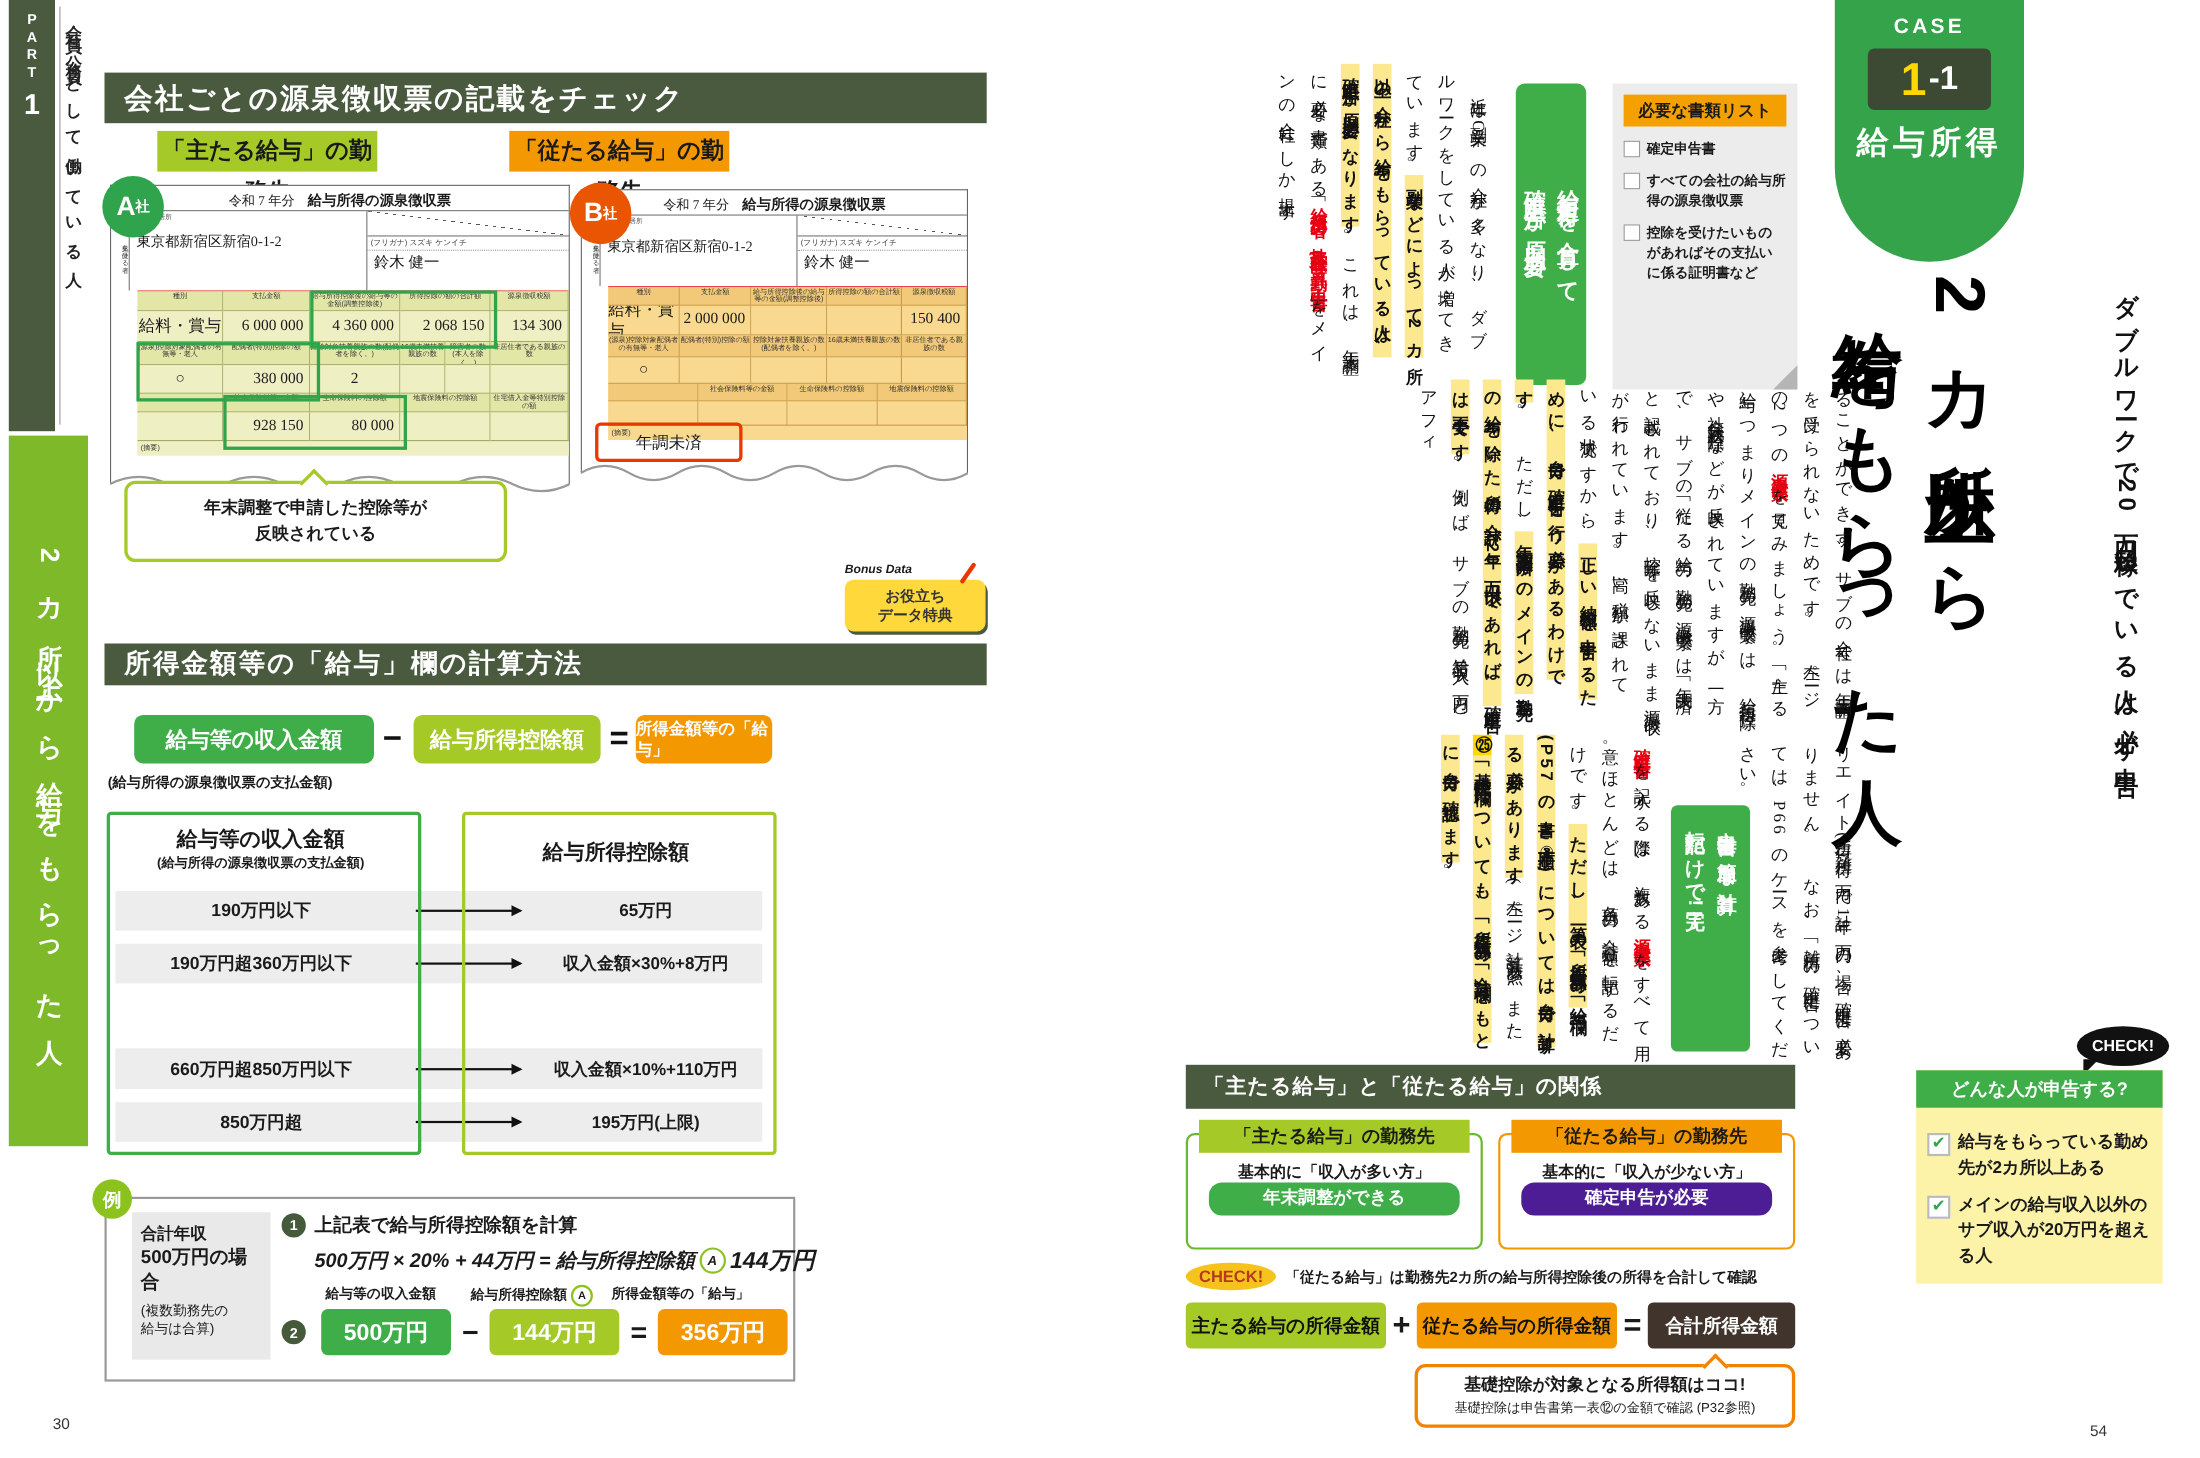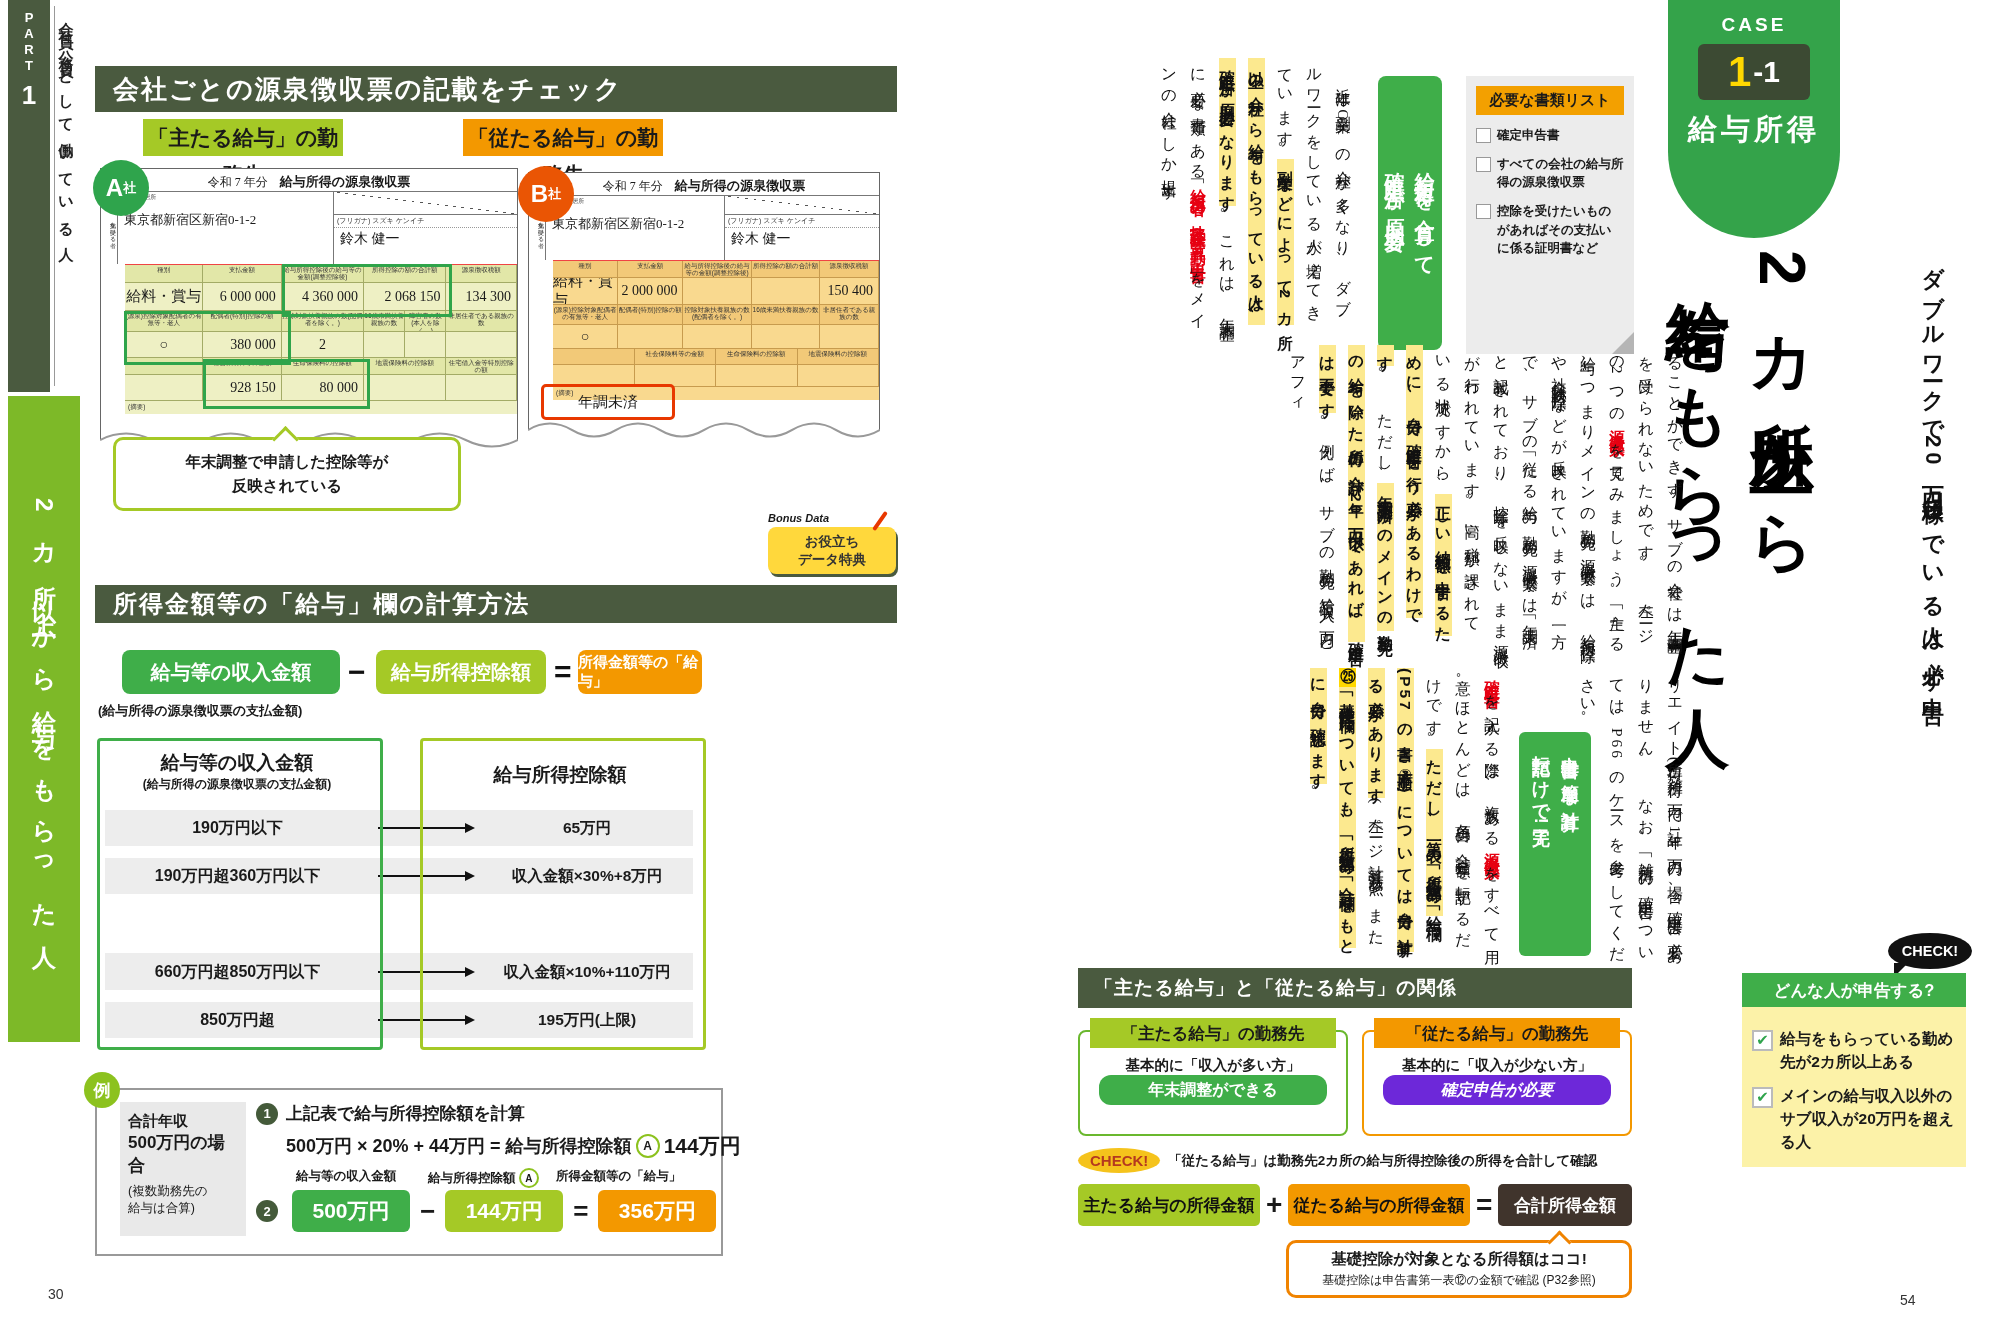--- a/index.html
+++ b/index.html
@@ -114,21 +114,21 @@
   .exbox{left:95px;top:1088px;width:624px;height:164px;border:2px solid #999;background:#fff;}
   .exbadge{left:84px;top:1072px;width:36px;height:36px;border-radius:50%;background:#8cc21e;color:#fff;
            font-weight:bold;font-size:17px;display:flex;align-items:center;justify-content:center;z-index:4;}
   .excase{left:120px;top:1102px;width:126px;height:134px;background:#e9e9e9;padding:10px 8px;box-sizing:border-box;}
   .excase .c1{font-size:15px;font-weight:bold;}
   .excase .c2{font-size:17px;font-weight:bold;margin-bottom:6px;}
   .excase .c3{font-size:12.5px;}
   .stepnum{width:22px;height:22px;border-radius:50%;background:#445a3a;color:#fff;font-weight:bold;
            font-size:13px;display:inline-flex;align-items:center;justify-content:center;margin-right:8px;}
   .ex1{left:256px;top:1102px;font-size:17px;font-weight:bold;display:flex;align-items:center;}
-  .exf{left:286px;top:1132px;font-size:18px;font-weight:bold;display:flex;align-items:center;gap:4px;}
+  .exf{left:286px;top:1132px;font-size:18px;font-weight:bold;display:flex;align-items:center;gap:4px;font-style:italic;}
   .circleA{display:inline-flex;width:20px;height:20px;border:2px solid #8cc21e;border-radius:50%;
            align-items:center;justify-content:center;font-size:12px;font-weight:bold;background:#fff;}
   .ex2row{left:256px;top:1190px;display:flex;align-items:center;gap:6px;}
   .s2lbl{position:absolute;font-size:12.5px;font-weight:bold;top:1168px;}
   .s2l1{left:296px;} .s2l2{left:428px;} .s2l3{left:556px;}
   .vbox{width:118px;height:42px;border-radius:6px;color:#fff;font-weight:bold;font-size:21px;
         display:flex;align-items:center;justify-content:center;}
   .v1{background:#3fae49;} .v2{background:#a5c926;} .v3{background:#f39800;}
   .vop{font-size:26px;font-weight:bold;margin:0 4px;}
 
@@ -181,21 +181,21 @@
   .relcard{position:absolute;top:1030px;width:270px;height:106px;background:#fff;border-radius:8px;
            box-sizing:border-box;text-align:center;}
   .rc-main{left:1078px;border:2.5px solid #6ab82e;}
   .rc-sub{left:1362px;border:2.5px solid #f39800;}
   .rc-head{position:absolute;left:10px;right:10px;top:-14px;height:30px;font-weight:bold;font-size:16.5px;
            line-height:30px;}
   .rc-main .rc-head{background:#a5c926;} .rc-sub .rc-head{background:#f39800;}
   .rc-desc{margin-top:24px;font-size:14.5px;font-weight:bold;}
   .rc-pill{margin:0 auto 0;width:86%;height:30px;border-radius:12px;color:#fff;font-weight:bold;
            font-size:16px;line-height:30px;}
-  .rc-main .rc-pill{background:#3fae49;} .rc-sub .rc-pill{background:#6d28d9;font-style:italic;}
+  .rc-main .rc-pill{background:#3fae49;} .rc-sub .rc-pill{background:#4c1d95;}
   .chkrow{left:1078px;top:1148px;display:flex;align-items:center;gap:8px;}
   .chkpill{background:#f5c31c;border-radius:50%;padding:4px 12px;font-weight:bold;font-size:15px;color:#b5391f;}
   .chktext{font-size:13.5px;font-weight:bold;}
   .relf{position:absolute;top:1184px;height:42px;border-radius:5px;display:flex;align-items:center;
         justify-content:center;font-weight:bold;font-size:17px;}
   .rf1{left:1078px;width:182px;background:#a5c926;color:#111;}
   .rf2{left:1288px;width:182px;background:#f39800;color:#111;}
   .rf3{left:1498px;width:134px;background:#40342c;color:#fff;}
   .rfop{position:absolute;top:1184px;height:42px;display:flex;align-items:center;font-size:28px;font-weight:bold;}
   .rfo1{left:1266px;} .rfo2{left:1476px;}

